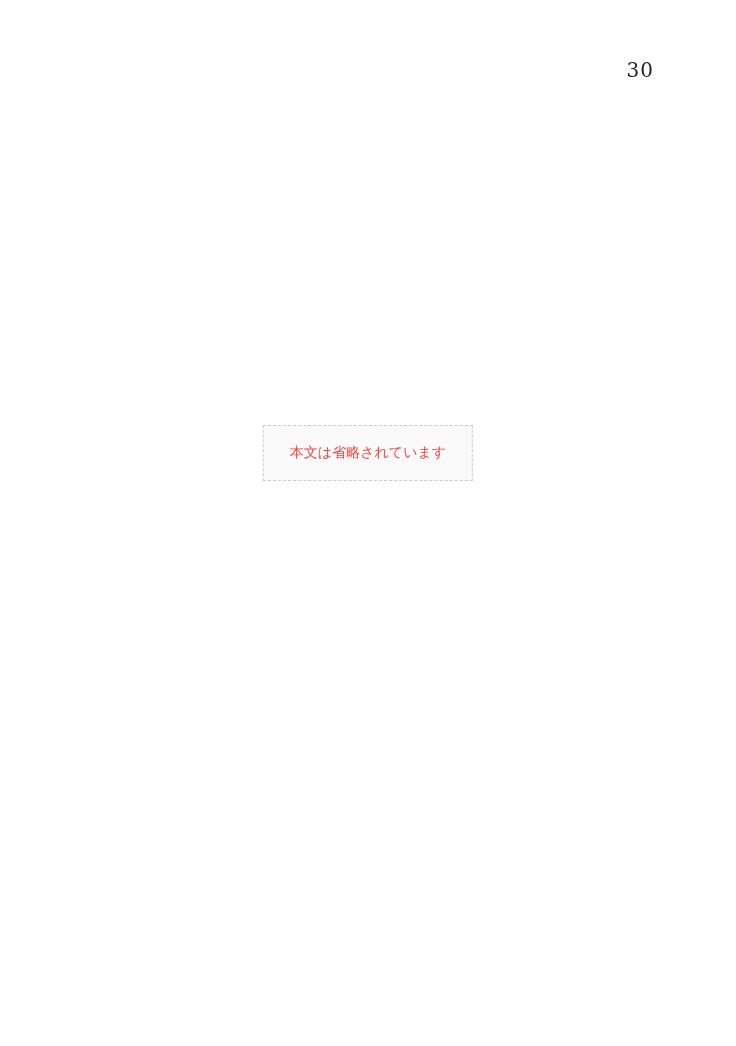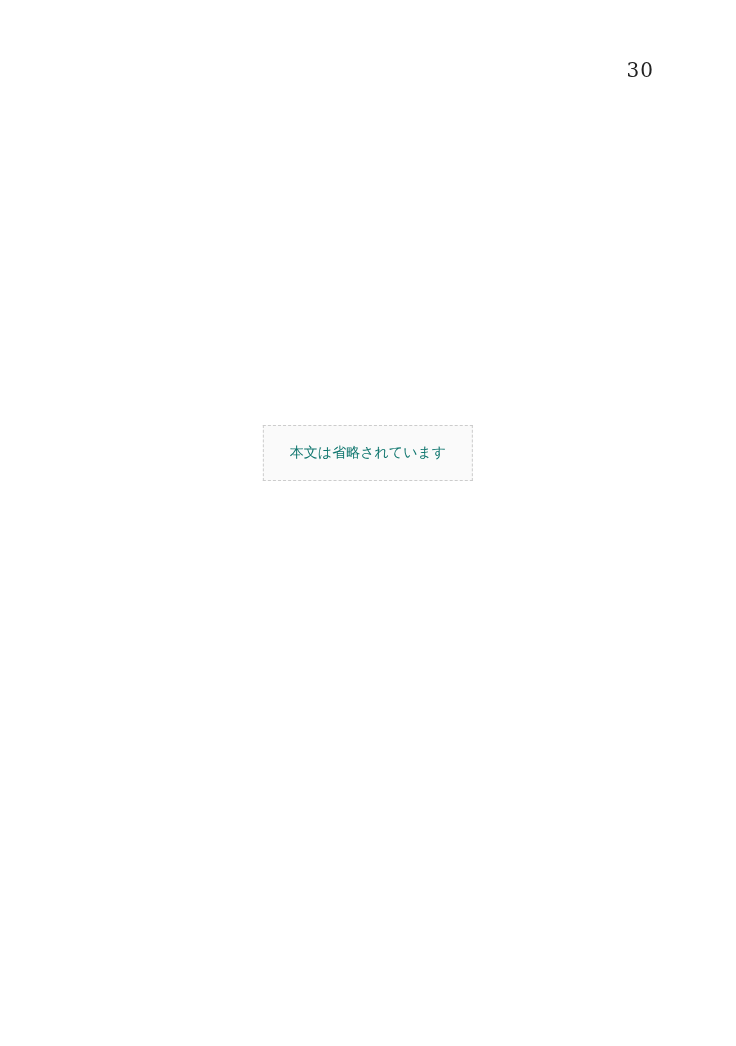--- a/index.html
+++ b/index.html
@@ -35,21 +35,21 @@
       line-height: 2.1;
       color: #222222;
     }
     .redaction-note {
       position: absolute;
       left: 50%;
       top: 50%;
       transform: translate(-50%, -50%);
       writing-mode: horizontal-tb;
       text-align: center;
-      color: #0f766e;
+      color: #ef4444;
       font-size: 14px;
       font-family: Liberation Serif, serif;
       border: 1px dashed #cccccc;
       padding: 18px 26px;
       background: #fafafa;
     }
   </style>
 </head>
 <body>
 

